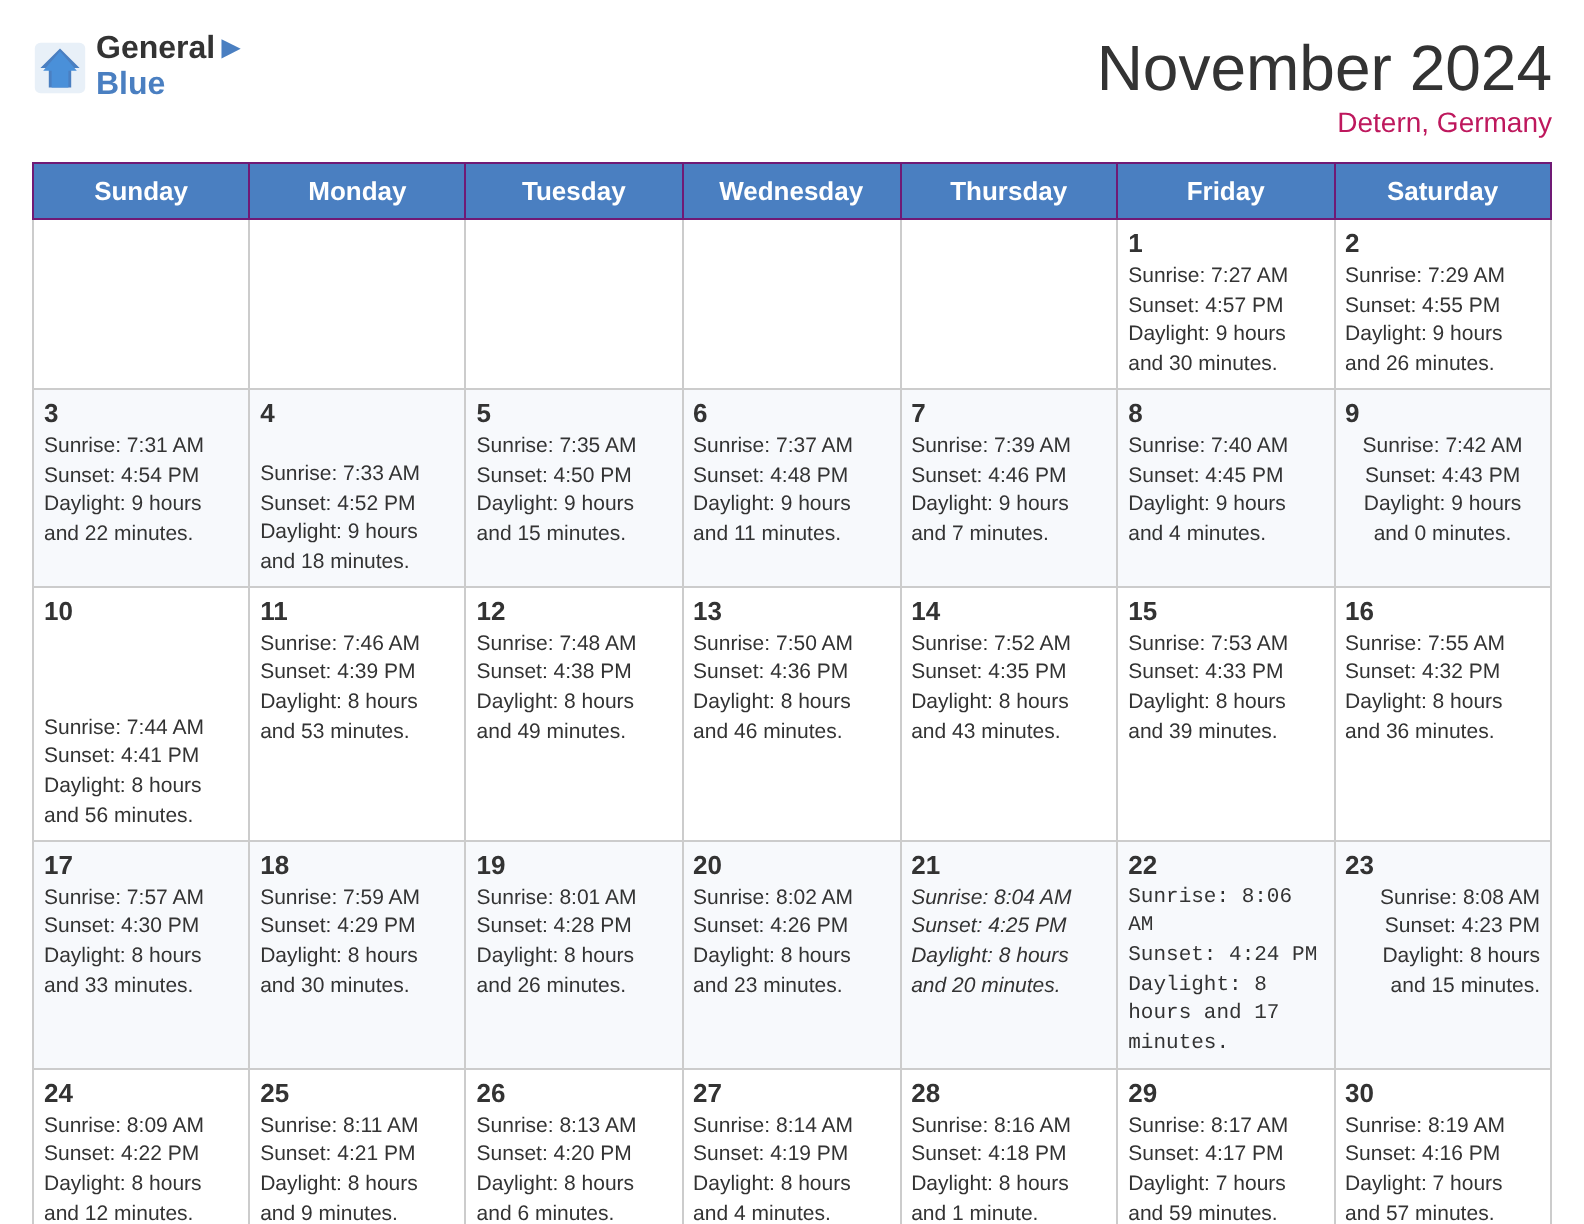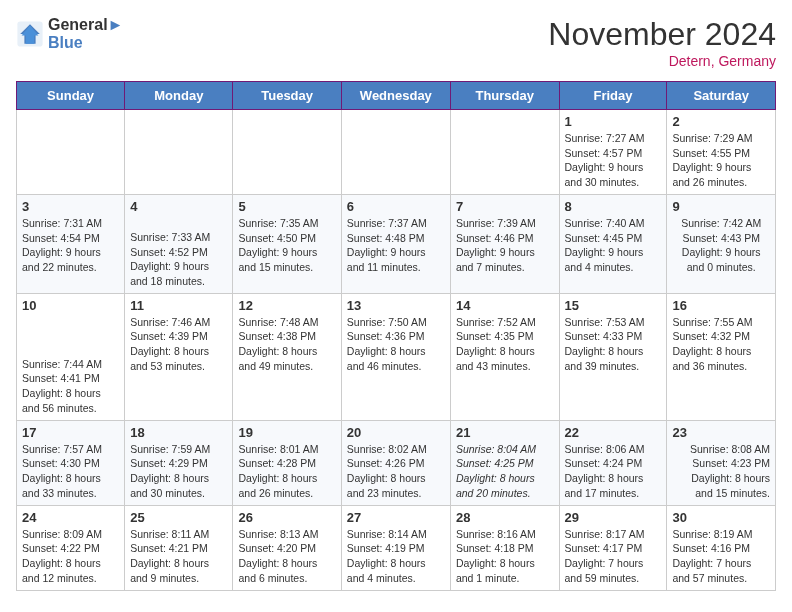--- a/index.html
+++ b/index.html
@@ -253,21 +253,21 @@
 Daylight: 8 hours and 23 minutes.</div>
         </td>
         <td>
           <span class="day-num">21</span>
           <div class="day-info" style="white-space: pre-line; font-style: italic;">Sunrise: 8:04 AM
 Sunset: 4:25 PM
 Daylight: 8 hours and 20 minutes.</div>
         </td>
         <td>
           <span class="day-num">22</span>
-          <div class="day-info" style="white-space: pre-line;">Sunrise: 8:06 AM
+          <div class="day-info" style="white-space: pre-line; font-family: Liberation Mono, monospace;">Sunrise: 8:06 AM
 Sunset: 4:24 PM
 Daylight: 8 hours and 17 minutes.</div>
         </td>
         <td>
           <span class="day-num">23</span>
           <div class="day-info" style="white-space: pre-line; text-align: right;">Sunrise: 8:08 AM
 Sunset: 4:23 PM
 Daylight: 8 hours and 15 minutes.</div>
         </td>
       </tr>

